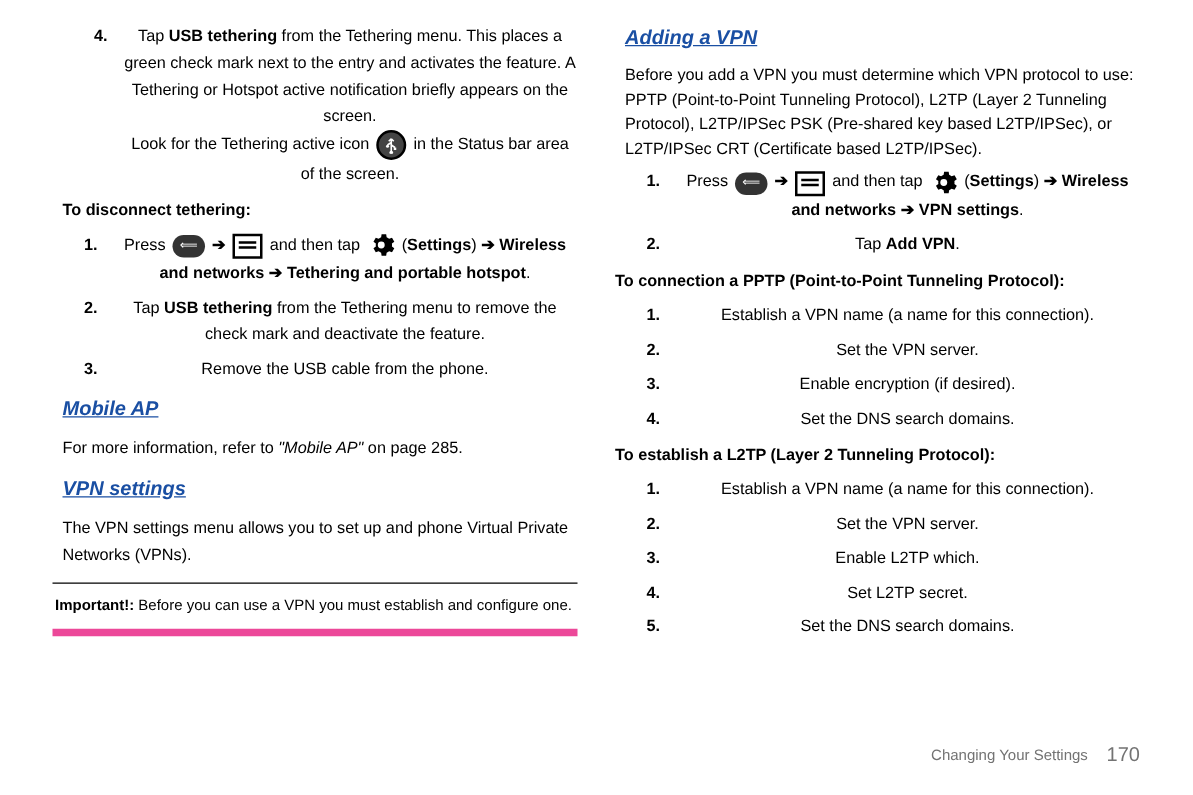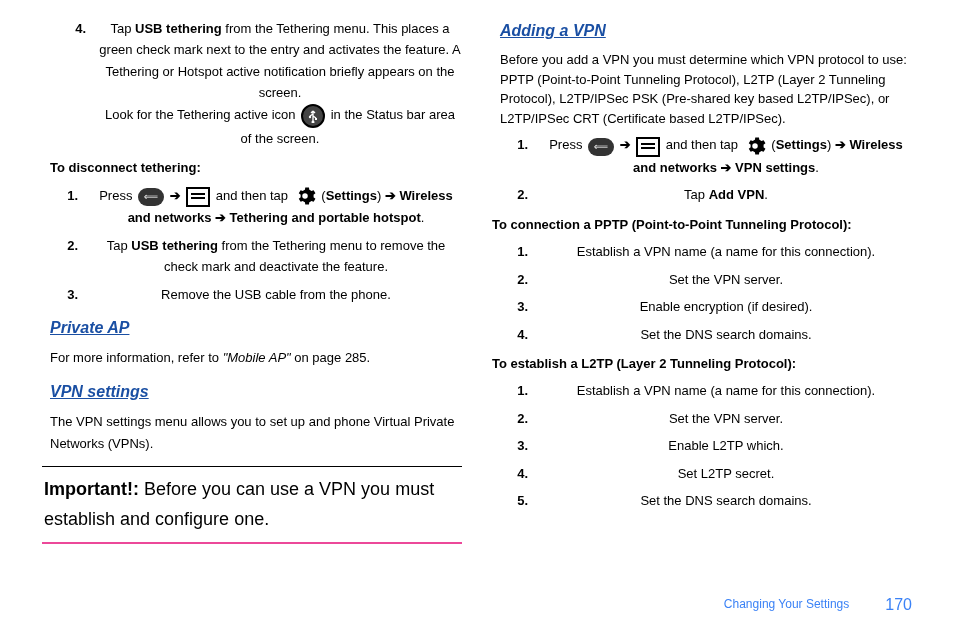--- a/index.html
+++ b/index.html
@@ -130,33 +130,33 @@
       align-items: center;
       justify-content: center;
       color: #fff;
       vertical-align: middle;
     }
     .arrow {
       font-weight: bold;
     }
     .important-box {
       border-top: 1px solid #000;
-      border-bottom: 2px solid #ec4899;
+      border-bottom: 6px solid #ec4899;
       padding: 8px 2px;
       margin-top: 12px;
-      font-size: 18px;
+      font-size: 12px;
     }
     .footer {
       position: absolute;
       bottom: 18px;
       right: 42px;
       font-size: 12px;
-      color: #3b82f6;
+      color: #737373;
       display: flex;
-      gap: 36px;
+      gap: 15px;
       align-items: center;
     }
     .footer-page {
       font-size: 16px;
     }
     .step4-outer {
       padding-left: 22px;
     }
   </style>
 </head>
@@ -216,21 +216,21 @@
       <div class="ol-body">
         <span>Tap </span><span class="bold">USB tethering</span><span> from the Tethering menu to remove the check mark and deactivate the feature.</span>
       </div>
     </div>
 
     <div class="ol-item">
       <div class="ol-num-sub">3.</div>
       <div class="ol-body">Remove the USB cable from the phone.</div>
     </div>
 
-    <div class="heading-blue">Private AP</div>
+    <div class="heading-blue">Mobile AP</div>
     <div class="body-text">
       <span>For more information, refer to </span><span class="italic">"Mobile AP"</span><span>  on page 285.</span>
     </div>
 
     <div class="heading-blue">VPN settings</div>
     <div class="body-text">The VPN settings menu allows you to set up and phone Virtual Private Networks (VPNs).</div>
 
     <div class="important-box">
       <span class="bold">Important!:</span><span> Before you can use a VPN you must establish and configure one.</span>
     </div>

